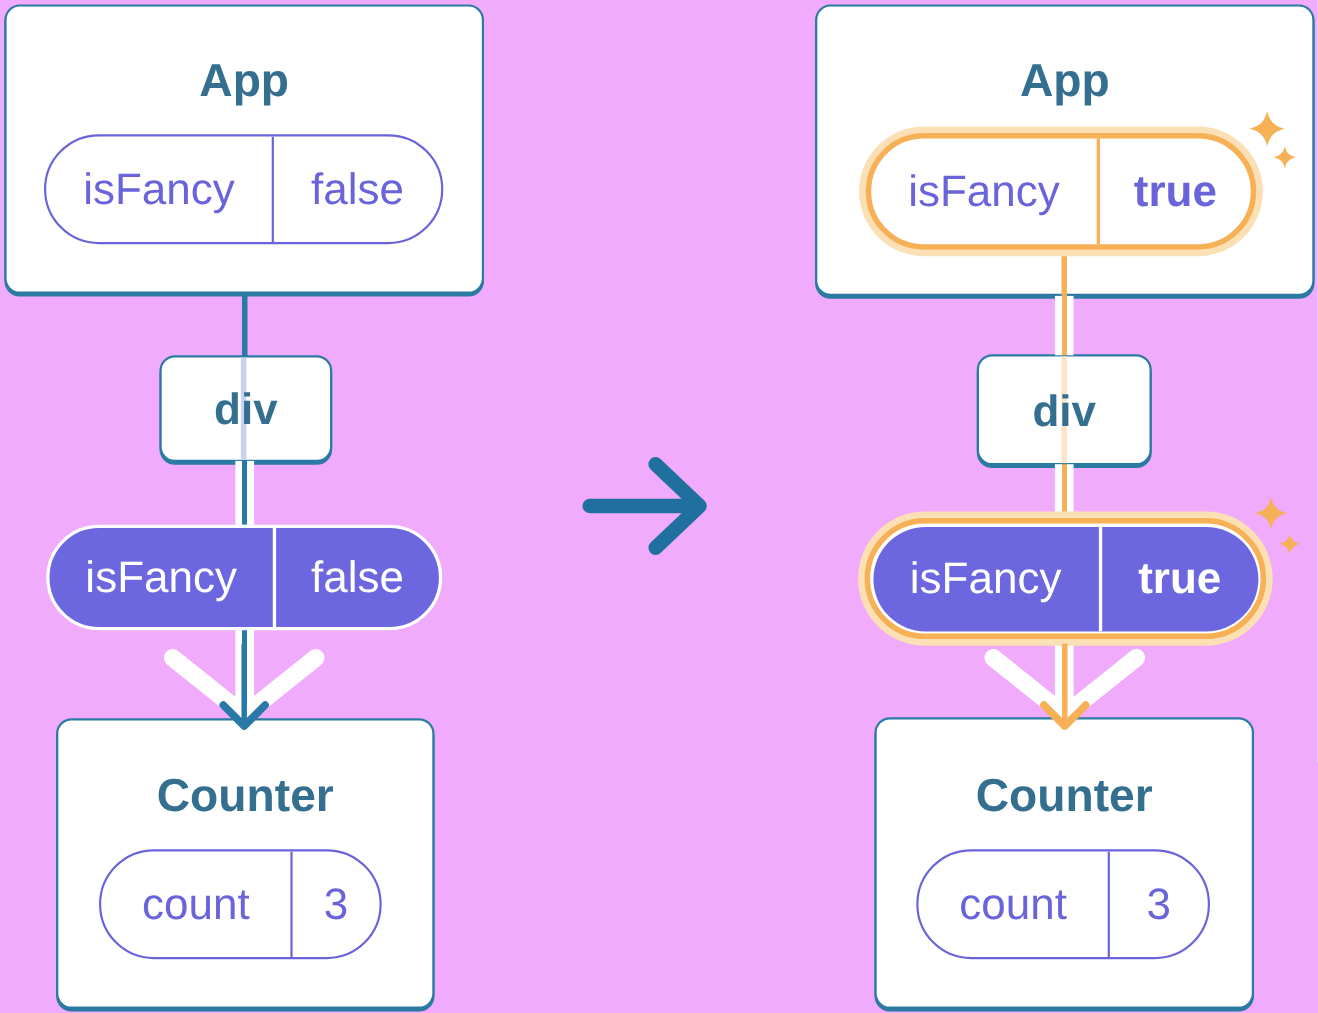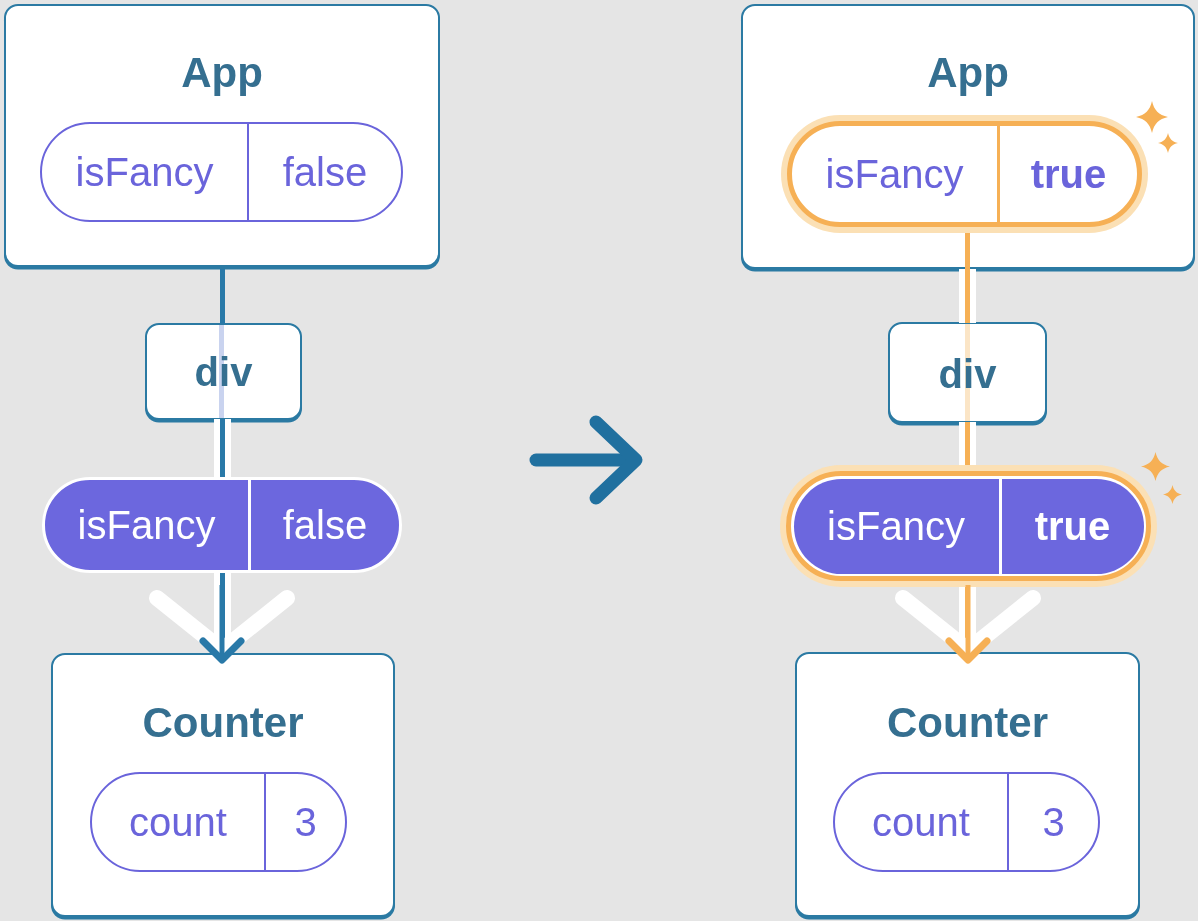--- a/index.html
+++ b/index.html
@@ -1,20 +1,20 @@
 <!DOCTYPE html>
 <html><head>
 <meta charset="utf-8">
 <style>
   html,body{margin:0;padding:0;}
   *{box-sizing:border-box;}
   .stage{
     position:relative;
     width:1198px;height:921px;
-    background:#e5e5e5;
+    background:#f0abfc;
     font-family:"Liberation Sans", sans-serif;
     overflow:hidden;
   }
   .card{
     position:absolute;
     background:#fff;
     border:2.5px solid #2B7AA3;
     border-radius:14px;
     box-shadow:0 2.5px 0 #2B7AA3;
     z-index:1;

